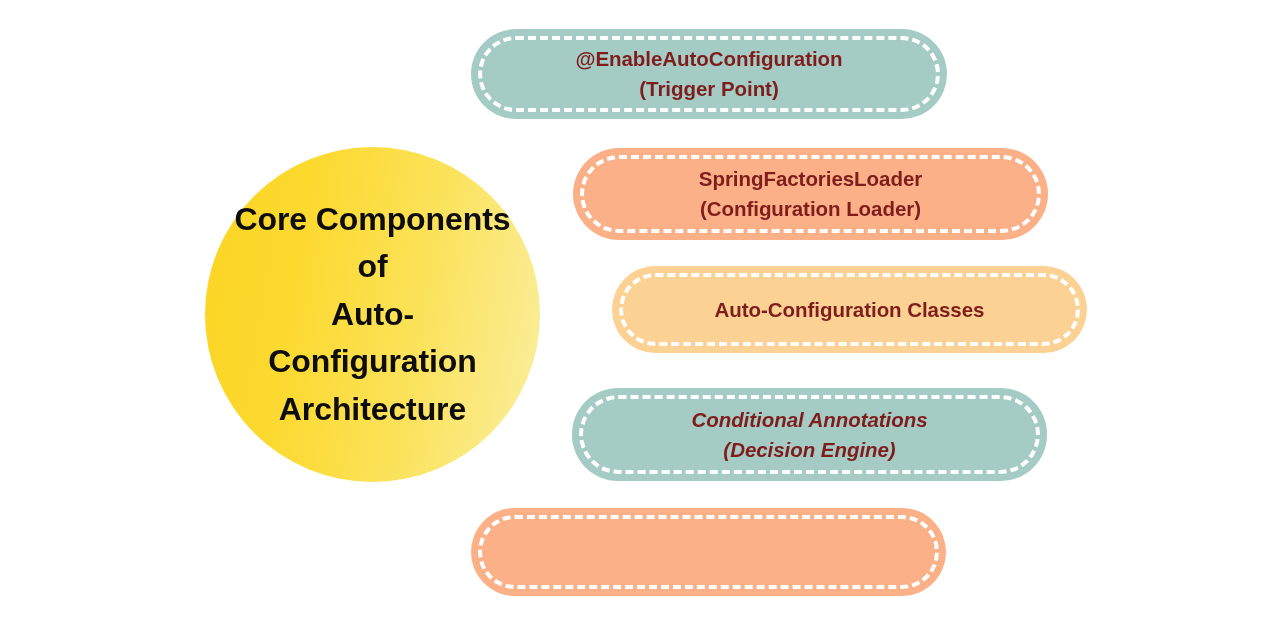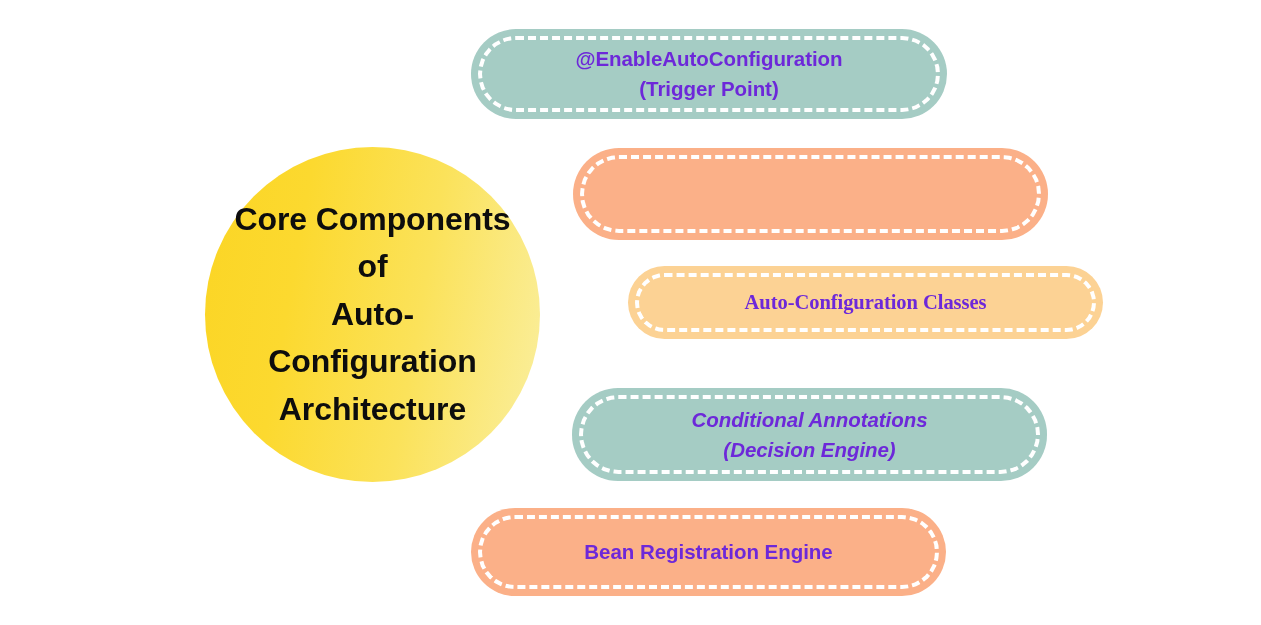--- a/index.html
+++ b/index.html
@@ -63,31 +63,31 @@
     bottom: 7px;
     border: 4px dashed #ffffff;
     border-radius: 40px;
     pointer-events: none;
   }
   .pill-label {
     position: relative;
     z-index: 2;
     font-size: 20.5px;
     font-weight: bold;
-    color: #6d28d9;
+    color: #7f1d1d;
     text-align: center;
     line-height: 1.45;
     letter-spacing: -0.05px;
     white-space: pre-line;
     padding: 0 30px;
   }
 
   .pill-1 { left: 471px; top: 29px;  width: 476px; height: 90px; background: #A5CCC4; }
   .pill-2 { left: 573px; top: 148px; width: 475px; height: 92px; background: #FBB088; }
-  .pill-3 { left: 628px; top: 266px; width: 475px; height: 73px; background: #FCD294; font-family: Liberation Serif, serif; }
+  .pill-3 { left: 612px; top: 266px; width: 475px; height: 87px; background: #FCD294; }
   .pill-4 { left: 572px; top: 388px; width: 475px; height: 93px; background: #A5CCC4; font-style: italic; }
   .pill-5 { left: 471px; top: 508px; width: 475px; height: 88px; background: #FBB088; }
 </style>
 </head>
 <body>
 
 <div id="canvas">
 
   <div class="hub">
     <div class="hub-label">Core Components of
@@ -96,31 +96,32 @@
   </div>
 
   <div class="pill pill-1">
     <div class="pill-dash"></div>
     <div class="pill-label">@EnableAutoConfiguration
 (Trigger Point)</div>
   </div>
 
   <div class="pill pill-2">
     <div class="pill-dash"></div>
+    <div class="pill-label">SpringFactoriesLoader
+(Configuration Loader)</div>
   </div>
 
   <div class="pill pill-3">
     <div class="pill-dash"></div>
     <div class="pill-label">Auto-Configuration Classes</div>
   </div>
 
   <div class="pill pill-4">
     <div class="pill-dash"></div>
     <div class="pill-label">Conditional Annotations
 (Decision Engine)</div>
   </div>
 
   <div class="pill pill-5">
     <div class="pill-dash"></div>
-    <div class="pill-label">Bean Registration Engine</div>
   </div>
 
 </div>
 
 </body></html>

